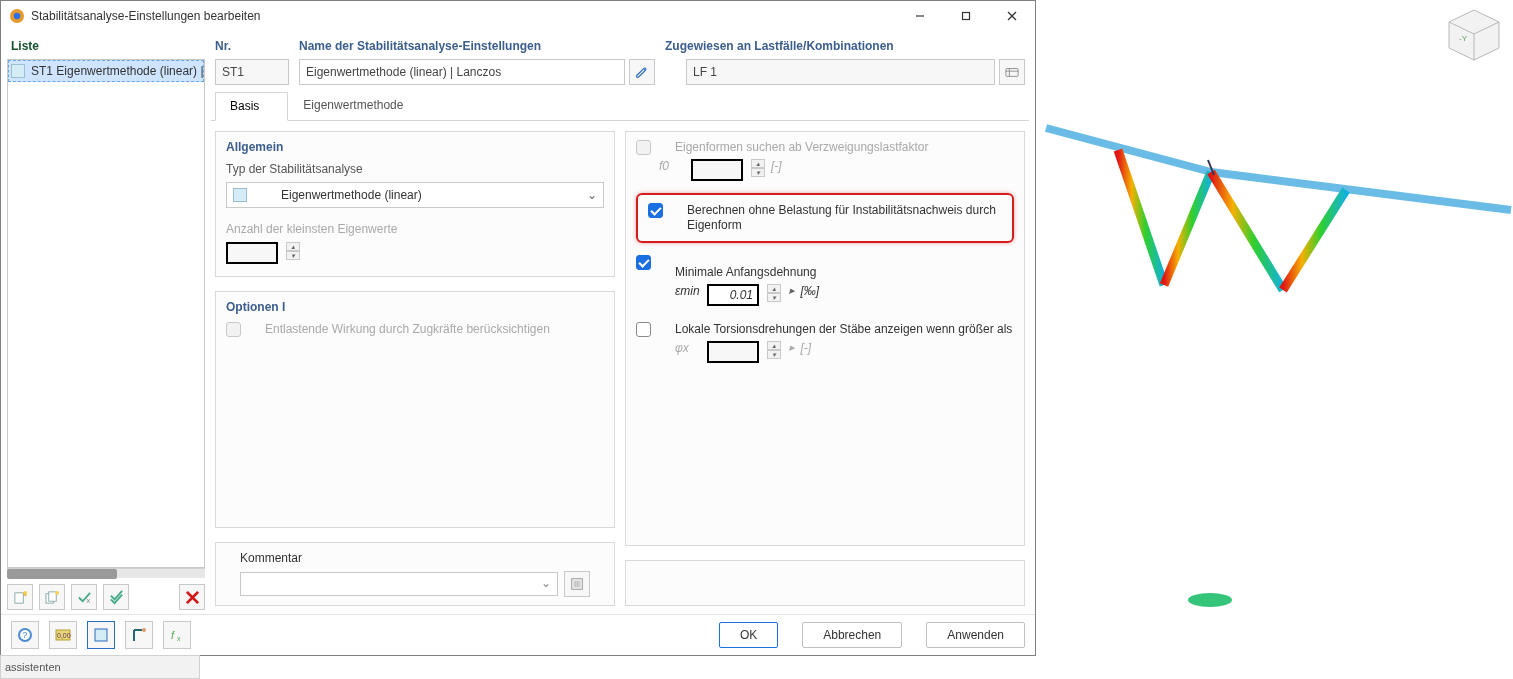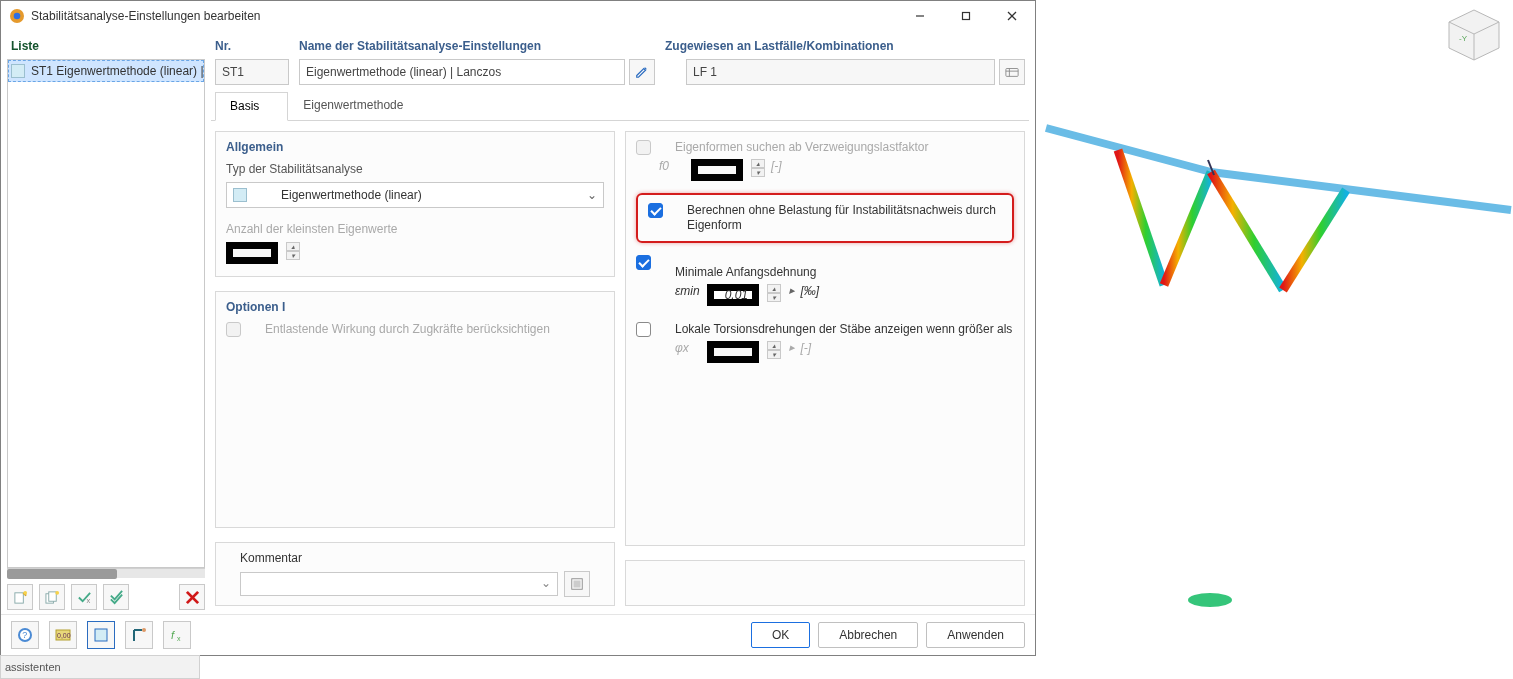--- a/index.html
+++ b/index.html
@@ -62,21 +62,21 @@
 
 .content { flex:1; display:flex; gap:10px; padding:10px 4px 4px 4px; }
 .col { flex:1; display:flex; flex-direction:column; gap:14px; }
 .box { border:1px solid #d9d9d9; background:#fcfcfc; padding:8px 10px 12px 10px; }
 .box.fill { flex:1; }
 .box .bhdr { font-weight:600; color:#3b5e8c; padding-bottom:8px; }
 .field-lbl { font-size:12px; color:#555; margin-bottom:6px; display:block; }
 .select { height:26px; border:1px solid #c9c9c9; background:#fff; display:flex; align-items:center; padding:0 6px; font-size:12px; justify-content:space-between; }
 .select .sw2 { width:14px; height:14px; background:#d3ecf5; border:1px solid #9bbfcf; margin-right:6px; flex:0 0 auto; }
 .select .chev { color:#666; }
-.spin { width:52px; height:22px; border:7px solid #000000; background:#f7f7f7; display:flex; align-items:center; justify-content:flex-end; padding-right:2px; }
+.spin { width:52px; height:22px; border:2px solid #000000; background:#f7f7f7; display:flex; align-items:center; justify-content:flex-end; padding-right:2px; }
 .spinctrl { width:14px; display:flex; flex-direction:column; margin-left:2px; }
 .spinctrl div { height:9px; font-size:7px; line-height:7px; text-align:center; color:#666; border:1px solid #c9c9c9; background:#f2f2f2; }
 .row { display:flex; align-items:flex-start; gap:6px; margin-top:4px;font-style:italic; }
 .dis { color:#a9a9a9; }
 
 
 .ck { display:flex; align-items:flex-start; gap:24px; }
 .ckbox { width:15px; height:15px; border:1px solid #8a8a8a; border-radius:3px; background:#fff; flex:0 0 auto; display:flex; align-items:center; justify-content:center; }
 .ckbox.checked { background:#1b6fe0; border-color:#1b6fe0; }
 .ckbox.checked:after { content:""; width:8px; height:4px; border-left:2px solid #fff; border-bottom:2px solid #fff; transform:rotate(-45deg); margin-top:-2px; }
@@ -85,21 +85,21 @@
 .ck .sub { margin-top:10px; }
 .hl { border:2px solid #d41c1c; padding:8px 10px; border-radius:6px; box-shadow:0 0 4px rgba(212,28,28,.4); }
 
 
 .cbox { border:1px solid #d9d9d9; background:#fcfcfc; padding:8px 24px; display:flex; align-items:center; gap:6px; }
 .cbox .inp { flex:1; height:24px; border:1px solid #c9c9c9; background:#fff; }
 
 
 .dlg-bottom { padding:6px 10px; display:flex; gap:10px; align-items:center; border-top:1px solid #e5e5e5; }
 .toolicon { width:28px; height:28px; border:1px solid #c9c9c9; background:#f7f7f7; display:flex; align-items:center; justify-content:center; }
-.dlg-actions { margin-left:auto; display:flex; gap:8px; }
+.dlg-actions { margin-left:auto; display:flex; gap:24px; }
 .act { height:26px; border:1px solid #c0c0c0; background:#fff; padding:0 20px; display:flex; align-items:center; font-size:12px; border-radius:2px; }
 .act.primary { border-color:#1b6fe0; }
 
 
 .scene { position:absolute; left:1036px; top:0; right:0; bottom:0; }
 .scene svg { position:absolute; left:0; top:0; }
 .cube-nav { position:absolute; right:10px; top:6px; width:58px; height:58px; }
 
 
 .peek { position:absolute; left:0; top:655px; height:24px; width:200px; background:#f2f2f2; border:1px solid #d1d1d1; display:flex; align-items:center; padding:0 4px; font-size:11px; color:#555; }

